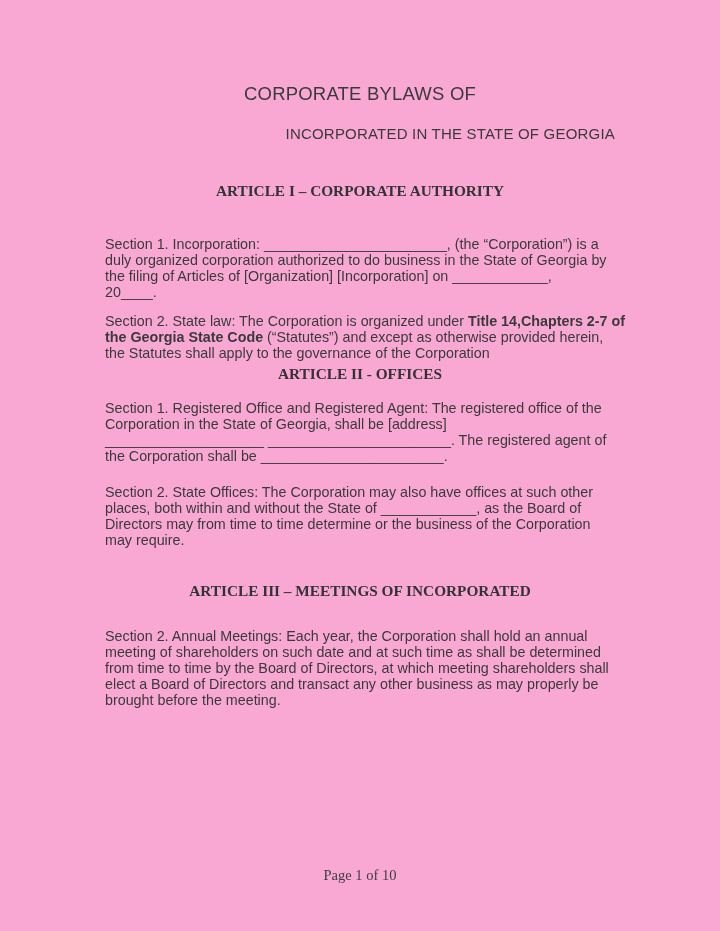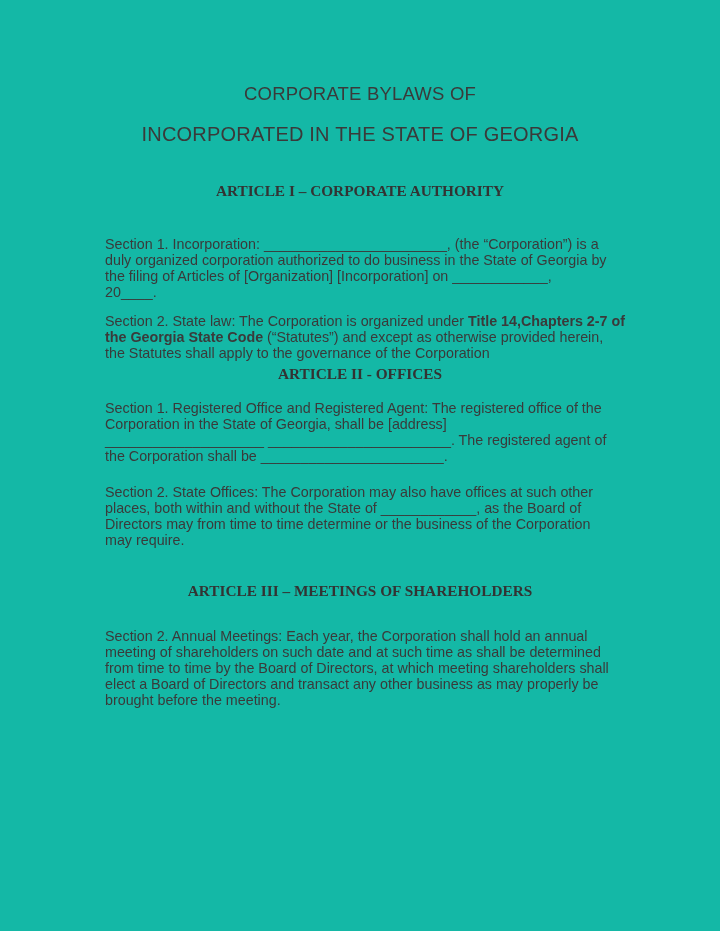--- a/index.html
+++ b/index.html
@@ -1,29 +1,29 @@
 <!DOCTYPE html>
 <html><head>
 <meta charset="utf-8">
 <style>
   html,body { margin:0; padding:0; background:#ffffff; }
   .page {
     position:relative;
     width:720px; height:931px;
     box-sizing:border-box;
-    background:#14b8a6;
+    background:#f9a8d4;
     padding:84px 105px 0 105px;
     font-family:"Liberation Sans", sans-serif;
     color:#3a3a3a;
     overflow:hidden;
   }
   h1,h2,h3,p { margin:0; padding:0; font-weight:normal; }
   .title    { font-size:18.5px; line-height:20px; text-align:center; letter-spacing:0.2px; }
   .name-line{ font-size:14.3px; line-height:18px; white-space:nowrap; letter-spacing:0; }
-  .subtitle { font-size:20px; line-height:20px; text-align:center; letter-spacing:0.2px; }
+  .subtitle { font-size:15px; line-height:20px; text-align:right; letter-spacing:0.2px; }
   .art      { font-size:15.3px; line-height:17px; font-weight:bold; text-align:center; color:#333333;font-family:Liberation Serif, serif; }
   .para     { font-size:14.3px; line-height:16px; white-space:pre-wrap; width:560px; }
   .it { }
   .bd { font-weight:bold; }
   .mt13{margin-top:13px} .mt14{margin-top:14px} .mt16{margin-top:4px}
   .mt17{margin-top:29px} .mt18{margin-top:18px} .mt20{margin-top:20px}
   .mt28{margin-top:28px} .mt34{margin-top:34px} .mt37{margin-top:37px}
   .mt38{margin-top:38px}
   .footer {
     position:absolute; left:0; top:867px; width:720px;
@@ -58,23 +58,24 @@
   <p class="para mt18"><span>Section 1. </span><span class="it">Registered Office and Registered Agent</span><span>: The registered office of the
 Corporation in the State of Georgia, shall be [address]
 ____________________ _______________________. The registered agent of
 the Corporation shall be _______________________.</span></p>
 
   <p class="para mt20"><span>Section 2. </span><span class="it">State Offices</span><span>: The Corporation may also have offices at such other
 places, both within and without the State of ____________, as the Board of
 Directors may from time to time determine or the business of the Corporation
 may require.</span></p>
 
-  <h3 class="art mt34">ARTICLE III – MEETINGS OF SHAREHOLDERS</h3>
+  <h3 class="art mt34">ARTICLE III – MEETINGS OF INCORPORATED</h3>
 
 
   <p class="para mt17"><span>Section 2. </span><span class="it">Annual Meetings</span><span>: Each year, the Corporation shall hold an annual
 meeting of shareholders on such date and at such time as shall be determined
 from time to time by the Board of Directors, at which meeting shareholders shall
 elect a Board of Directors and transact any other business as may properly be
 brought before the meeting.</span></p>
 
+  <div class="footer">Page 1 of 10</div>
 
 </div>
 
 </body></html>

